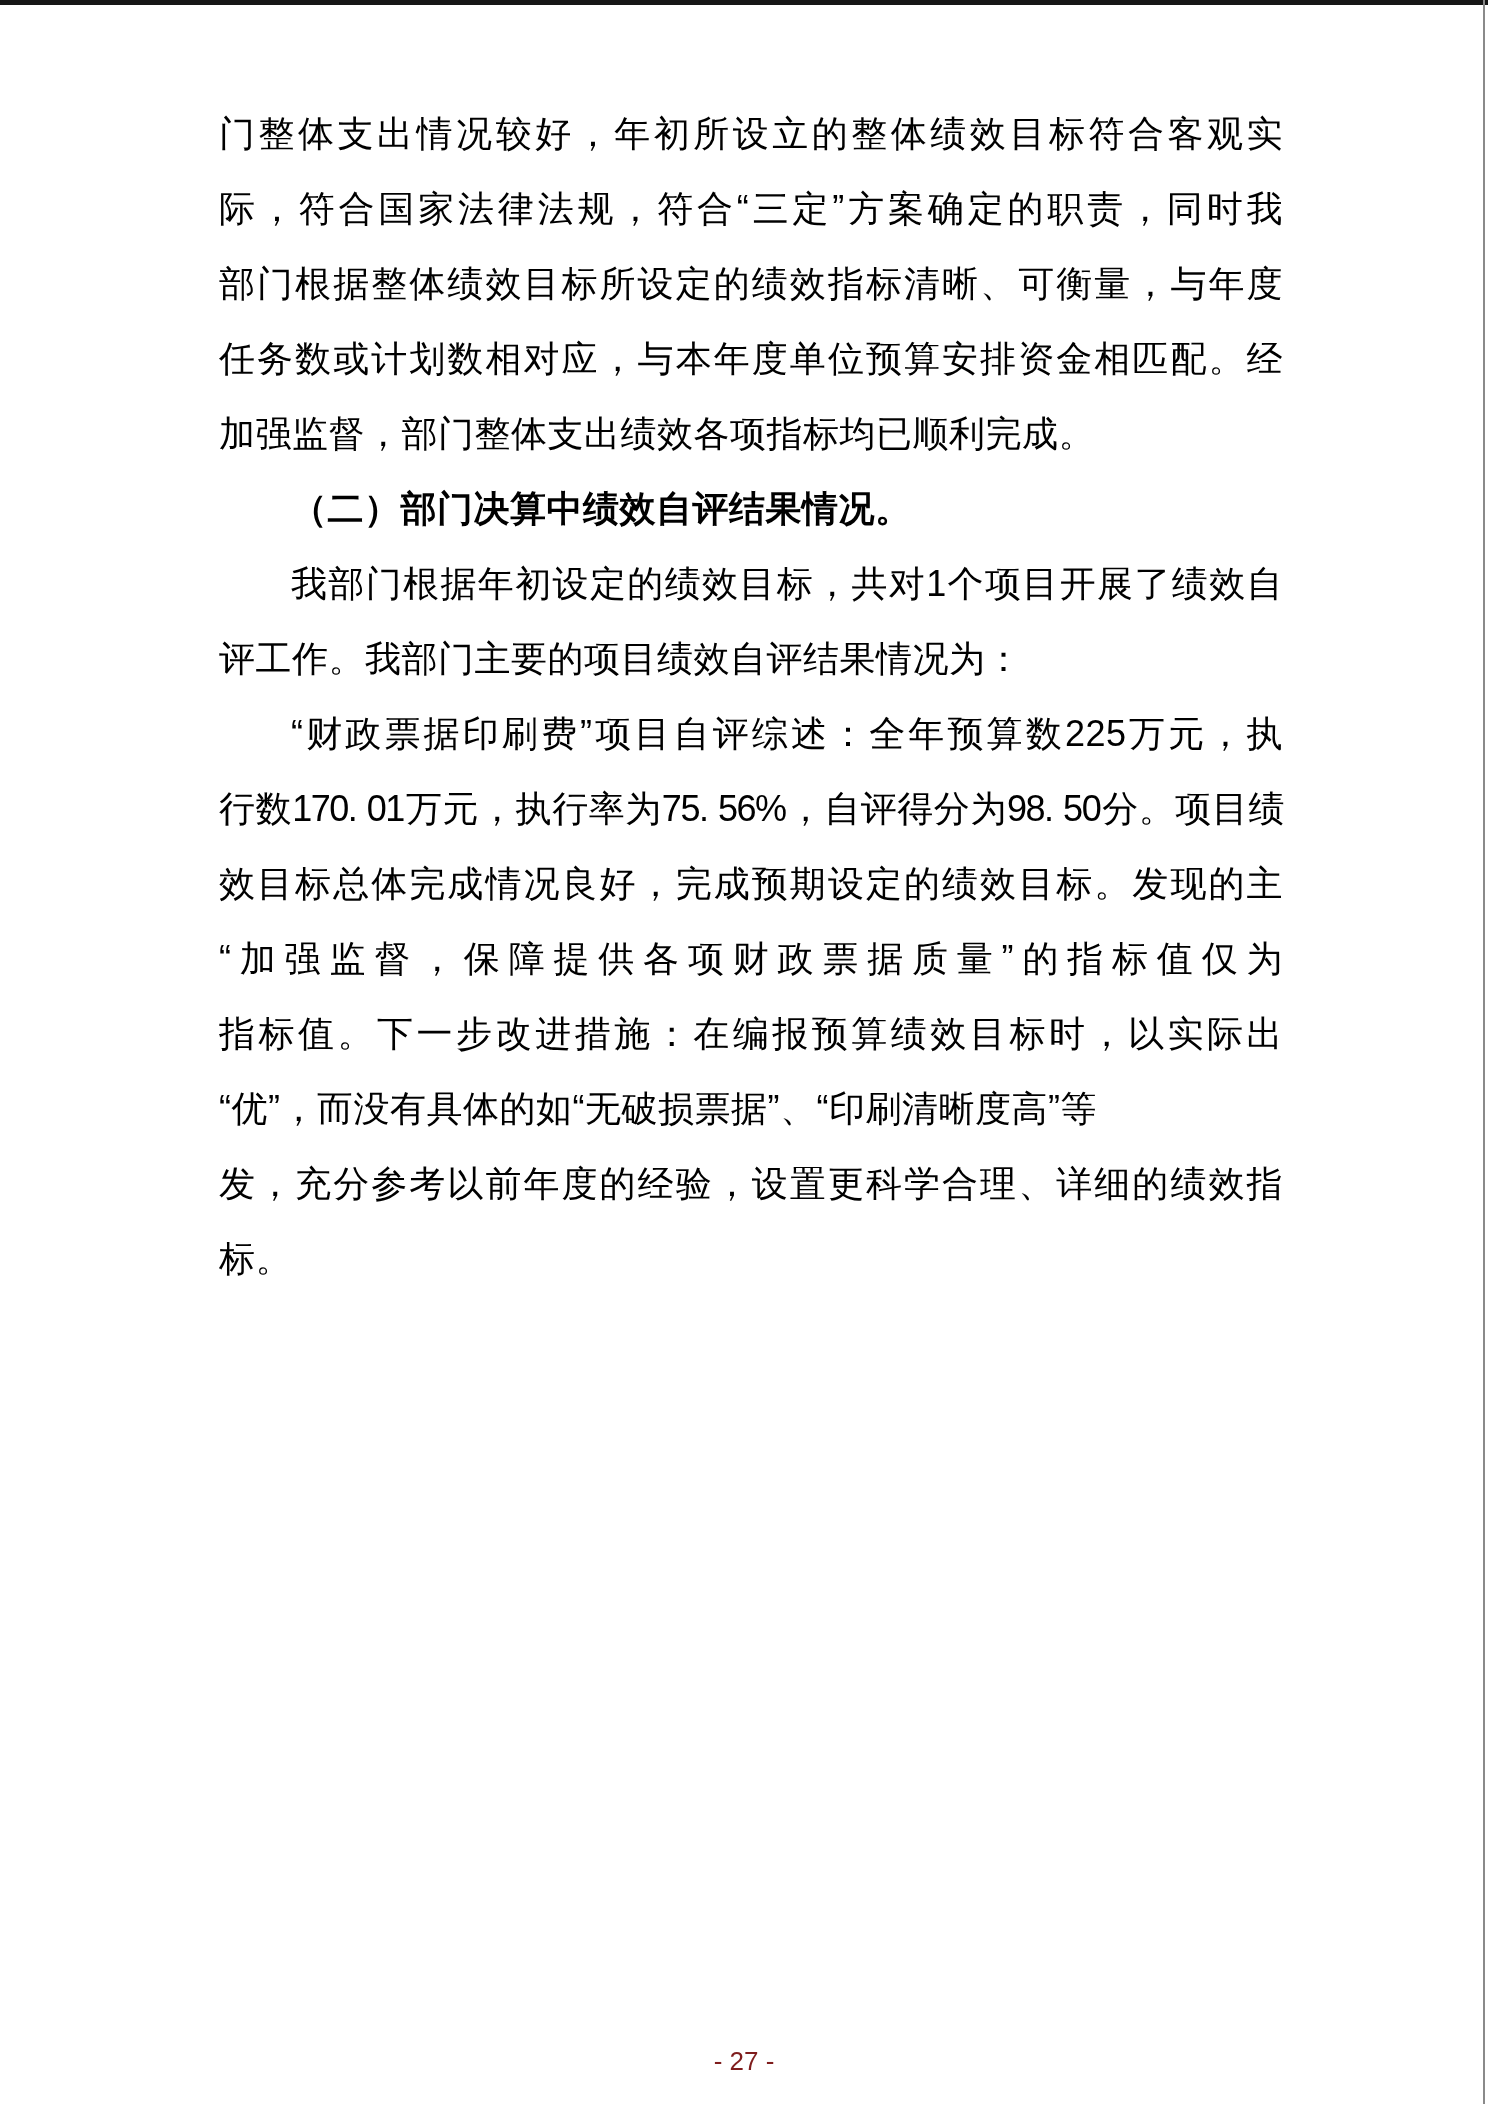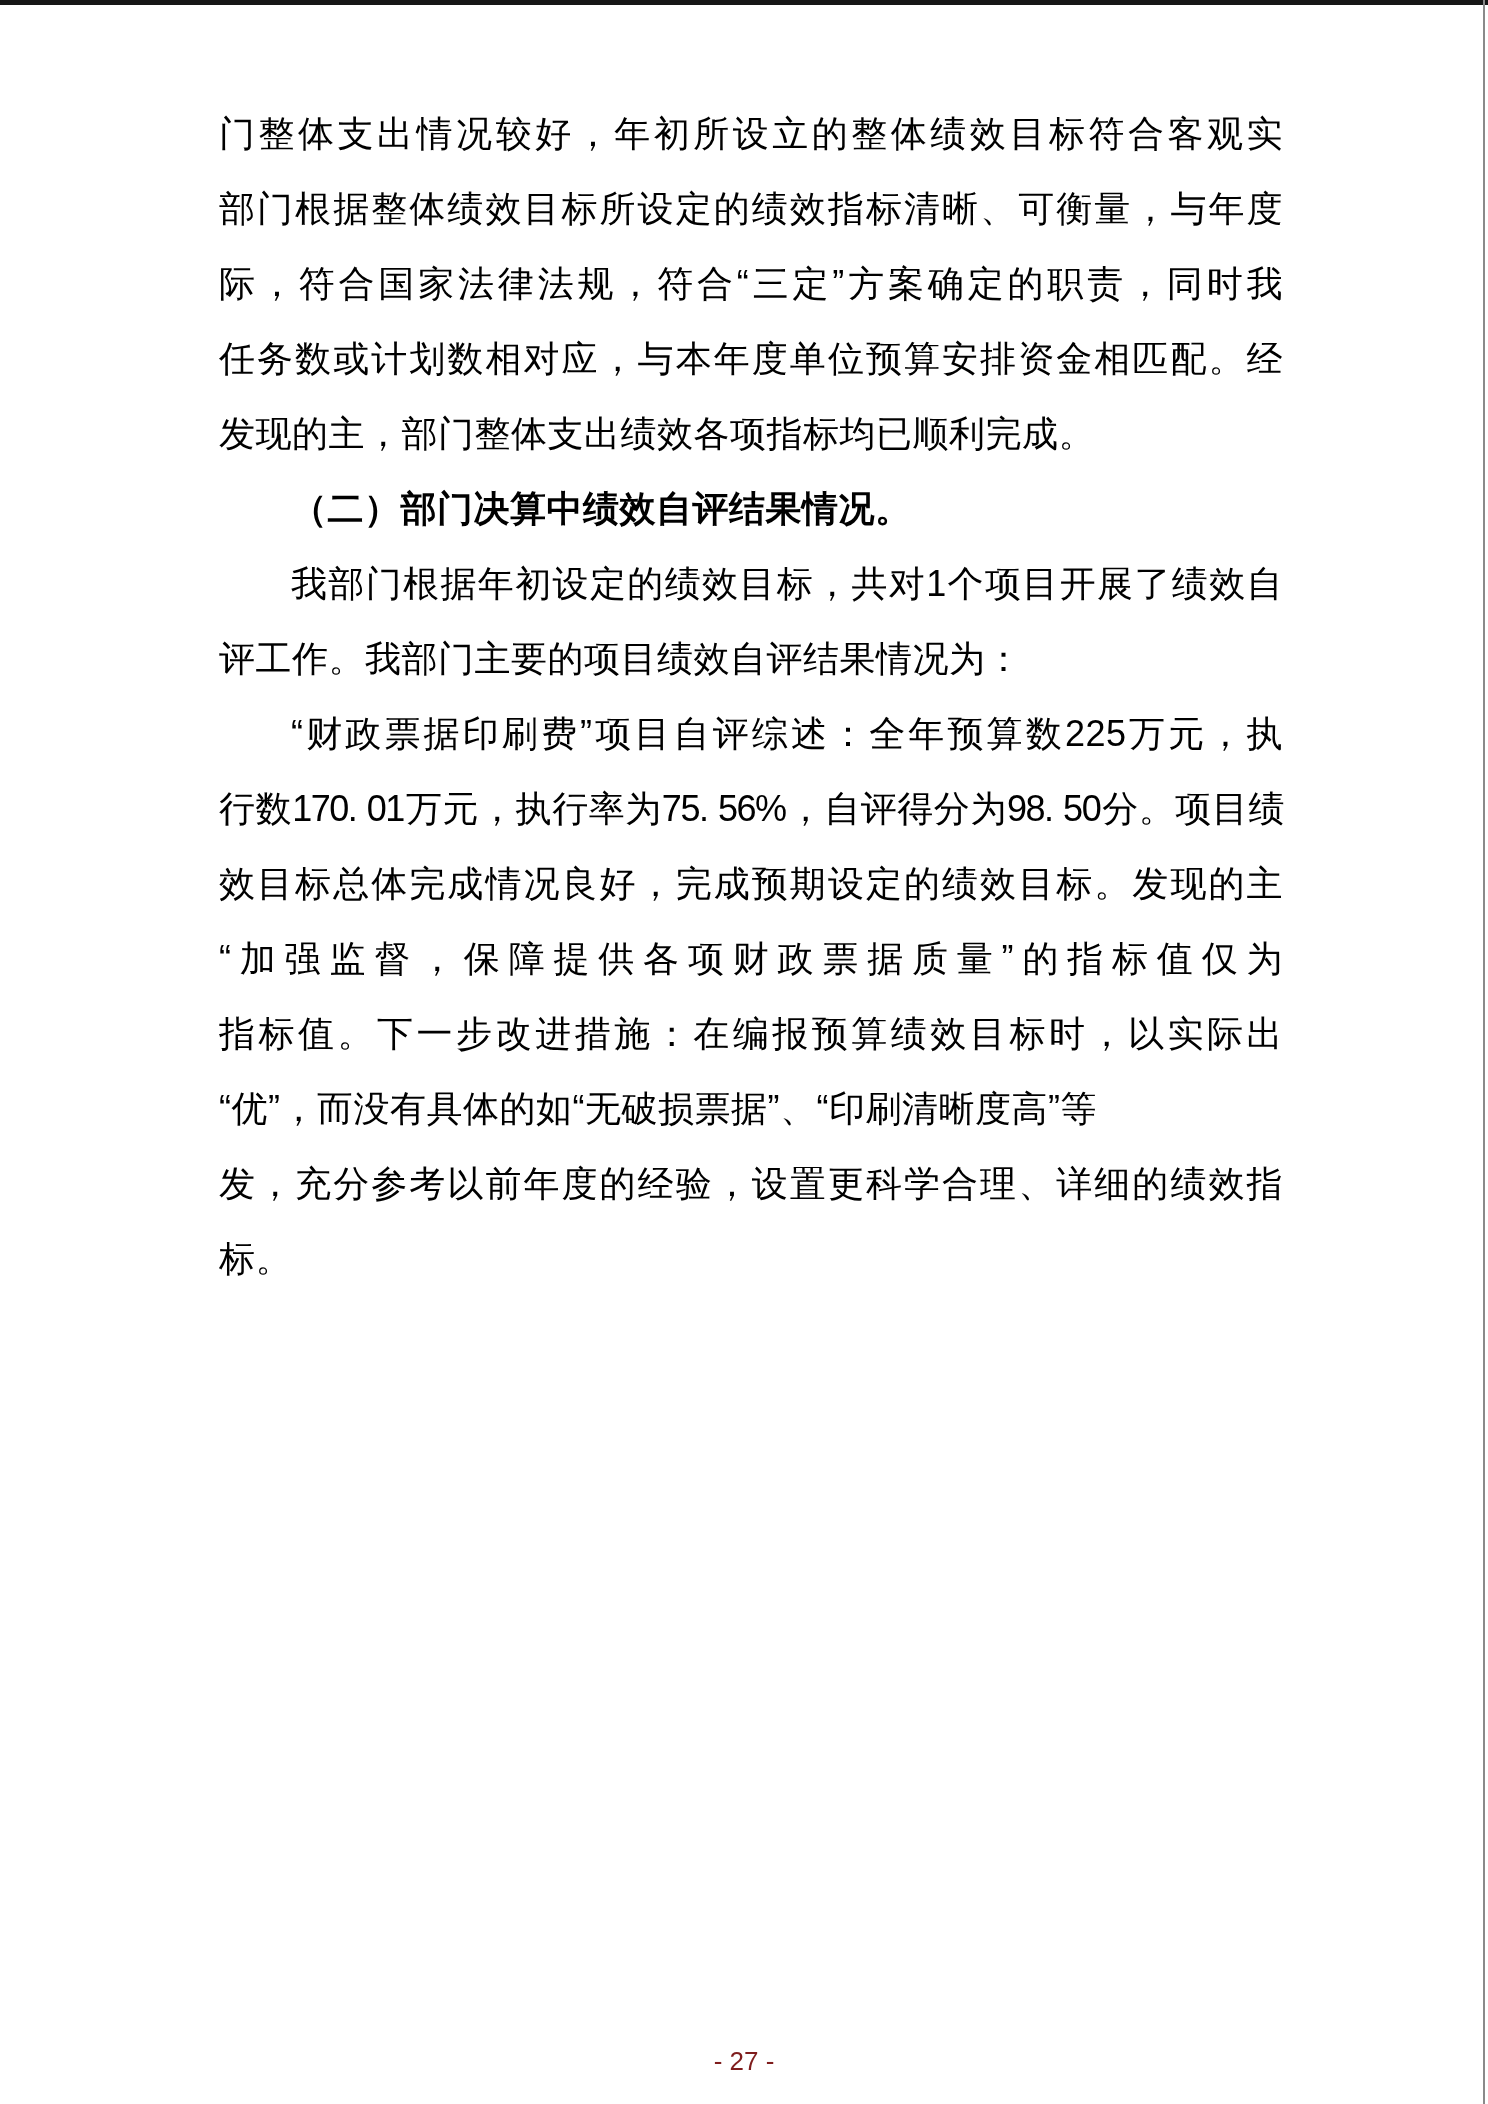--- a/index.html
+++ b/index.html
@@ -74,24 +74,24 @@
 </head>
 <body>
 
 <div class="page">
 
   <div class="scan-edge-top"></div>
   <div class="scan-edge-right"></div>
 
   <div class="text-block">
     <div class="line just">门整体支出情况较好，年初所设立的整体绩效目标符合客观实</div>
+    <div class="line just">际，符合国家法律法规，符合“三定”方案确定的职责，同时我</div>
     <div class="line just">部门根据整体绩效目标所设定的绩效指标清晰、可衡量，与年度</div>
-    <div class="line just">际，符合国家法律法规，符合“三定”方案确定的职责，同时我</div>
     <div class="line just">任务数或计划数相对应，与本年度单位预算安排资金相匹配。经</div>
-    <div class="line">发现的主，部门整体支出绩效各项指标均已顺利完成。</div>
+    <div class="line">加强监督，部门整体支出绩效各项指标均已顺利完成。</div>
     <div class="line bold indent">（二）部门决算中绩效自评结果情况。</div>
     <div class="line just indent">我部门根据年初设定的绩效目标，共对1个项目开展了绩效自</div>
     <div class="line">评工作。我部门主要的项目绩效自评结果情况为：</div>
     <div class="line just indent">“财政票据印刷费”项目自评综述：全年预算数225万元，执</div>
     <div class="line tight">行数170. 01万元，执行率为75. 56%，自评得分为98. 50分。项目绩</div>
     <div class="line just">效目标总体完成情况良好，完成预期设定的绩效目标。发现的主</div>
     <div class="line just">“加强监督，保障提供各项财政票据质量”的指标值仅为</div>
     <div class="line just">指标值。下一步改进措施：在编报预算绩效目标时，以实际出</div>
     <div class="line">“优”，而没有具体的如“无破损票据”、“印刷清晰度高”等</div>
     <div class="line just">发，充分参考以前年度的经验，设置更科学合理、详细的绩效指</div>

